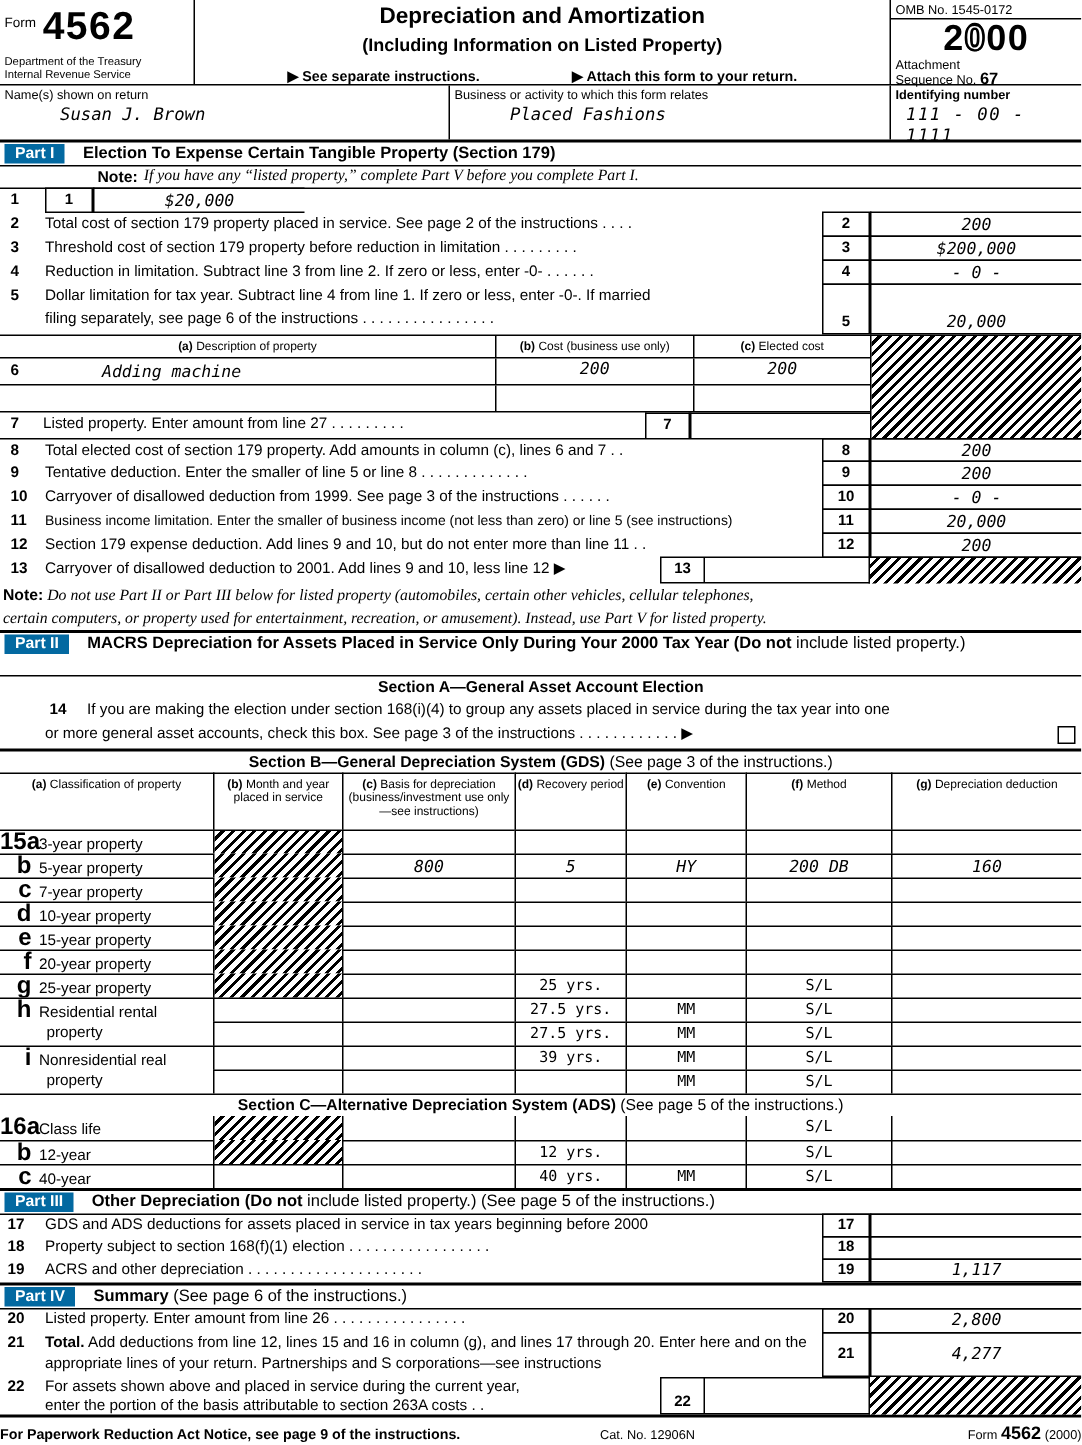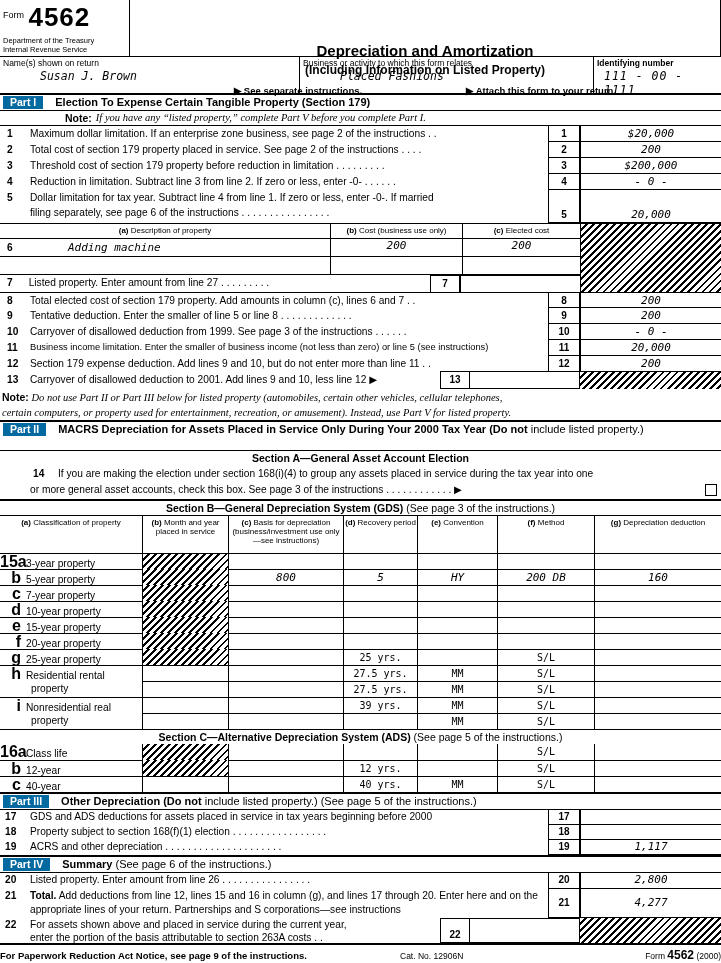--- a/index.html
+++ b/index.html
@@ -13,21 +13,21 @@
   .fill { font-family:"DejaVu Sans Mono", monospace; font-style:italic; font-size:11px; }
   .pre  { font-family:"DejaVu Sans Mono", monospace; font-size:10px; }
 
   
   .hdr { display:flex; height:57px; border-bottom:1px solid #000; }
   .hdr-form { width:130px; border-right:1.5px solid #000; padding:2px 3px 0 3px; }
   .form-word { font-size:9px; display:inline-block; vertical-align:8px; }
   .form-num { font-size:26px; font-weight:bold; letter-spacing:1px; display:inline-block; }
   .dept { font-size:7.5px; line-height:8.5px; margin-top:4px; }
   .hdr-title { flex:1; text-align:center; padding-top:2px; border-right:1.5px solid #000; }
-  .title-main { font-size:15px; font-weight:bold;margin-top:40px; }
+  .title-main { font-size:15px; font-weight:bold; }
   .title-sub { font-size:12px; font-weight:bold; margin-top:4px; }
   .title-inst { font-size:9.5px; font-weight:bold; margin-top:8px; display:flex; justify-content:space-evenly; }
   .hdr-omb { width:127px; font-size:8.5px; }
   .omb-line { padding:1px 3px; border-bottom:1px solid #000; }
   .year { text-align:center; font-size:24px; font-weight:bold; line-height:26px; letter-spacing:1px; }
   .year .outline { color:#fff; -webkit-text-stroke:1.5px #000; text-shadow:-1px 0 #000,1px 0 #000,0 -1px #000,0 1px #000; }
   .attach-lines { padding:0 3px; font-size:8.5px; line-height:9.5px; }
   .seqno { font-size:11px; font-weight:bold; }
 
   
@@ -150,20 +150,28 @@
       </div>
     </div>
     <div class="hdr-title">
       <div class="title-main">Depreciation and Amortization</div>
       <div class="title-sub">(Including Information on Listed Property)</div>
       <div class="title-inst">
         <span>▶ See separate instructions.</span>
         <span>▶ Attach this form to your return.</span>
       </div>
     </div>
+    <div class="hdr-omb">
+      <div class="omb-line">OMB No. 1545-0172</div>
+      <div class="year"><span>2</span><span class="outline">0</span><span>00</span></div>
+      <div class="attach-lines">
+        <div>Attachment</div>
+        <div><span>Sequence No.</span> <span class="seqno">67</span></div>
+      </div>
+    </div>
   </div>
 
   <div class="namerow">
     <div class="cell-name">
       <div class="lab">Name(s) shown on return</div>
       <div class="nm-val fill">Susan J. Brown</div>
     </div>
     <div class="cell-biz">
       <div class="lab">Business or activity to which this form relates</div>
       <div class="nm-val fill">Placed Fashions</div>
@@ -178,21 +186,20 @@
     <span class="plabel">Part I</span>
     <span class="ptitle">Election To Expense Certain Tangible Property (Section 179)</span>
   </div>
   <div class="p1note">
     <span class="nb">Note:</span>
     <span>If you have any “listed property,” complete Part V before you complete Part I.</span>
   </div>
 
   <div class="fline">
     <div class="lno">1</div>
-    <div class="ltxt">Maximum dollar limitation. If an enterprise zone business, see page 2 of the instructions  .   .</div>
     <div class="nbox" style="border-top:1.5px solid #000;">1</div>
     <div class="vcell fill" style="border-top:1.5px solid #000;">$20,000</div>
   </div>
   <div class="fline">
     <div class="lno">2</div>
     <div class="ltxt">Total cost of section 179 property placed in service. See page 2 of the instructions .   .   .   .</div>
     <div class="nbox">2</div>
     <div class="vcell fill">200</div>
   </div>
   <div class="fline">

